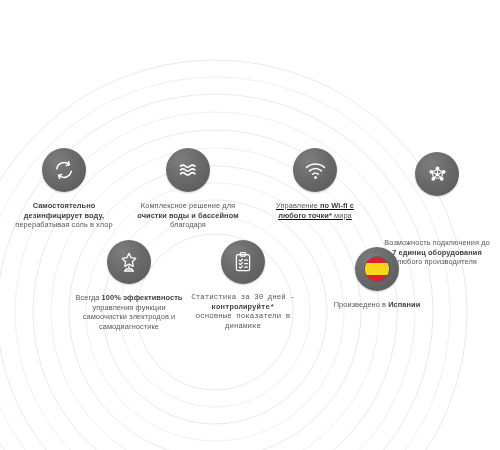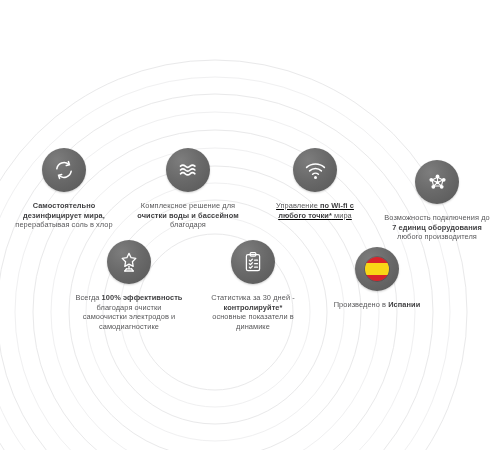--- a/index.html
+++ b/index.html
@@ -103,21 +103,21 @@
     <div class="badge">
       <span>
         <svg width="24" height="24" viewBox="0 0 24 24" fill="none" stroke="#ffffff" stroke-width="1.5" stroke-linecap="round">
           <path d="M19.2 13.2a7.3 7.3 0 0 1-12.1 4.3"></path>
           <path d="M4.8 10.8a7.3 7.3 0 0 1 12.1-4.3"></path>
           <path d="M16.4 3.6l1 3.1-3.1.8"></path>
           <path d="M7.6 20.4l-1-3.1 3.1-.8"></path>
         </svg>
       </span>
     </div>
-    <div class="caption"><span class="cap-line"><b>Самостоятельно</b></span><span class="cap-line"><b>дезинфицирует мира,</b></span><span class="cap-line"><span>перерабатывая соль в хлор</span></span></div>
+    <div class="caption"><span class="cap-line"><b>Самостоятельно</b></span><span class="cap-line"><b>дезинфицирует воду,</b></span><span class="cap-line"><span>перерабатывая соль в хлор</span></span></div>
   </div>
 
   <div class="feature" style="left:120px; top:148px; width:136px;justify-content:space-between;">
     <div class="badge">
       <span>
         <svg width="26" height="26" viewBox="0 0 26 26" fill="none" stroke="#ffffff" stroke-width="1.6" stroke-linecap="round">
           <path d="M5.5 9.2c1.6-1.5 3.2-1.5 4.8 0s3.2 1.5 4.8 0 3.2-1.5 4.8 0"></path>
           <path d="M5.5 13c1.6-1.5 3.2-1.5 4.8 0s3.2 1.5 4.8 0 3.2-1.5 4.8 0"></path>
           <path d="M5.5 16.8c1.6-1.5 3.2-1.5 4.8 0s3.2 1.5 4.8 0 3.2-1.5 4.8 0"></path>
         </svg>
@@ -133,21 +133,21 @@
           <path d="M3.6 9.4a13 13 0 0 1 17.8 0"></path>
           <path d="M6.6 12.9a8.6 8.6 0 0 1 11.8 0"></path>
           <path d="M9.6 16.3a4.2 4.2 0 0 1 5.8 0"></path>
           <circle cx="12.5" cy="19.4" r="1.5" fill="#ffffff" stroke="none"></circle>
         </svg>
       </span>
     </div>
     <div class="caption"><span class="cap-line"><span>Управление </span><b>по Wi-fi с</b></span><span class="cap-line"><b>любого точки*</b><span> мира</span></span></div>
   </div>
 
-  <div class="feature" style="left:374px; top:160px; width:126px;">
+  <div class="feature" style="left:374px; top:152px; width:126px;gap:33px;">
     <div class="badge">
       <span>
         <svg width="25" height="25" viewBox="0 0 25 25" fill="none" stroke="#ffffff" stroke-width="1.1">
           <path d="M12.5 7.2 L7 10 L8.6 16 L16.4 16 L18 10 Z"></path>
           <path d="M12.5 7.2 L12.5 12.6 M7 10 L12.5 12.6 M18 10 L12.5 12.6
                    M8.6 16 L12.5 12.6 M16.4 16 L12.5 12.6"></path>
           <circle cx="12.5" cy="6.4" r="1.9" fill="#ffffff" stroke="none"></circle>
           <circle cx="6.3" cy="9.8" r="1.9" fill="#ffffff" stroke="none"></circle>
           <circle cx="18.7" cy="9.8" r="1.9" fill="#ffffff" stroke="none"></circle>
           <circle cx="8.3" cy="16.8" r="1.9" fill="#ffffff" stroke="none"></circle>
@@ -164,24 +164,24 @@
       <span>
         <svg width="24" height="24" viewBox="0 0 24 24" fill="none" stroke="#ffffff" stroke-width="1.3" stroke-linejoin="round" stroke-linecap="round">
           <path d="M12 3.4l2.1 4.3 4.7.7-3.4 3.3.8 4.7-4.2-2.2-4.2 2.2.8-4.7-3.4-3.3 4.7-.7z"></path>
           <path d="M12 16.2v2.6"></path>
           <path d="M9.4 18.8h5.2"></path>
           <path d="M7.8 21h8.4"></path>
           <path d="M9.4 18.8l-1.6 2.2M14.6 18.8l1.6 2.2"></path>
         </svg>
       </span>
     </div>
-    <div class="caption"><span class="cap-line"><span>Всегда </span><b>100% эффективность</b></span><span class="cap-line"><span>благодаря очистки</span></span><span class="cap-line"><span>самоочистки электродов и</span></span><span class="cap-line"><span>самодиагностике</span></span></div>
-  </div>
-
-  <div class="feature" style="left:186px; top:240px; width:134px;">
+    <div class="caption"><span class="cap-line"><span>Всегда </span><b>100% эффективность</b></span><span class="cap-line"><span>управления функции</span></span><span class="cap-line"><span>самоочистки электродов и</span></span><span class="cap-line"><span>самодиагностике</span></span></div>
+  </div>
+
+  <div class="feature" style="left:176px; top:240px; width:134px;font-family:Liberation Mono, monospace;">
     <div class="badge">
       <span>
         <svg width="24" height="24" viewBox="0 0 24 24" fill="none" stroke="#ffffff" stroke-width="1.25" stroke-linecap="round" stroke-linejoin="round">
           <rect x="5.4" y="4.6" width="13.2" height="16" rx="1.6"></rect>
           <rect x="9.2" y="2.6" width="5.6" height="3.4" rx="1"></rect>
           <path d="M8.3 10.1l1.1 1.1 2-2.1"></path>
           <path d="M8.3 13.6l1.1 1.1 2-2.1"></path>
           <path d="M8.3 17.1l1.1 1.1 2-2.1"></path>
           <path d="M13.6 10.2h2.9M13.6 13.7h2.9M13.6 17.2h2.9"></path>
         </svg>

